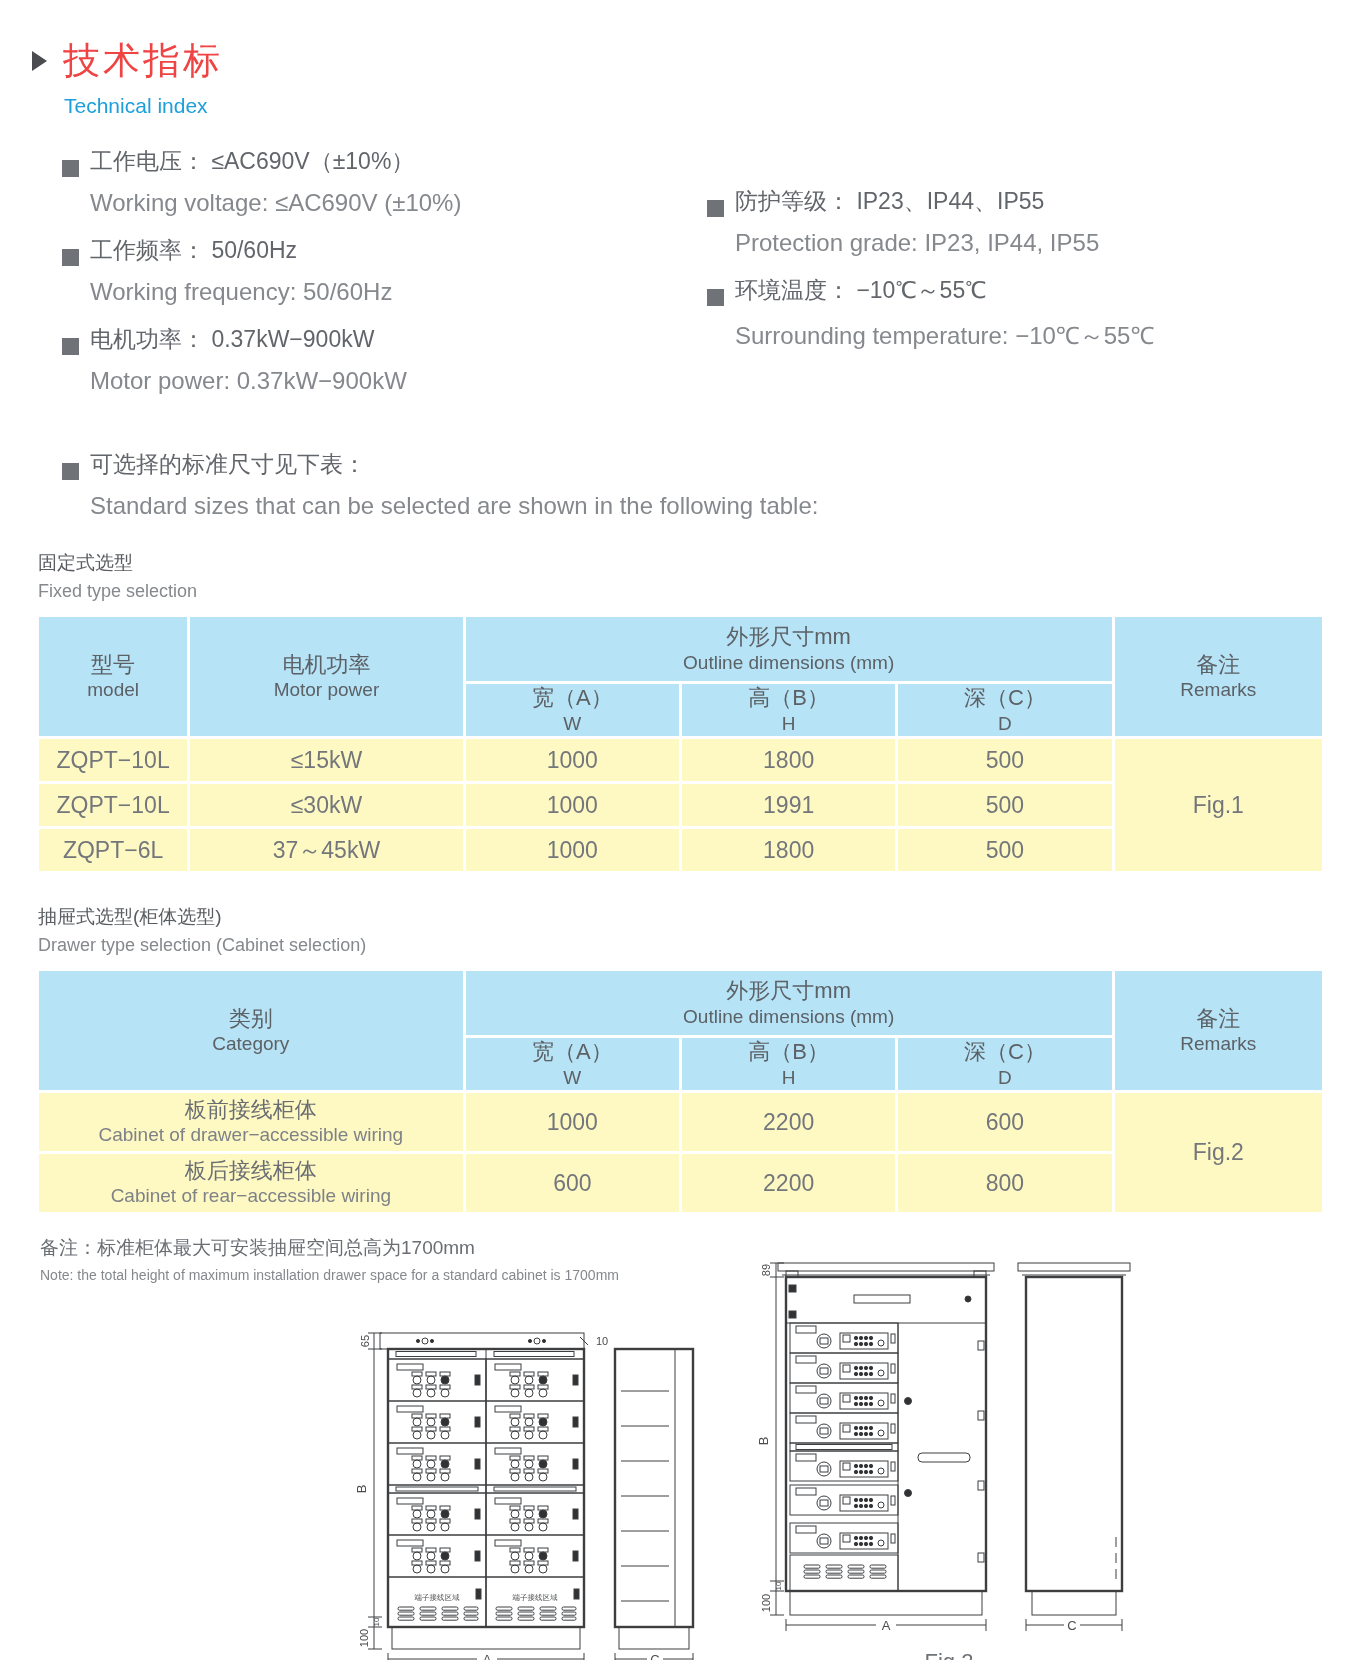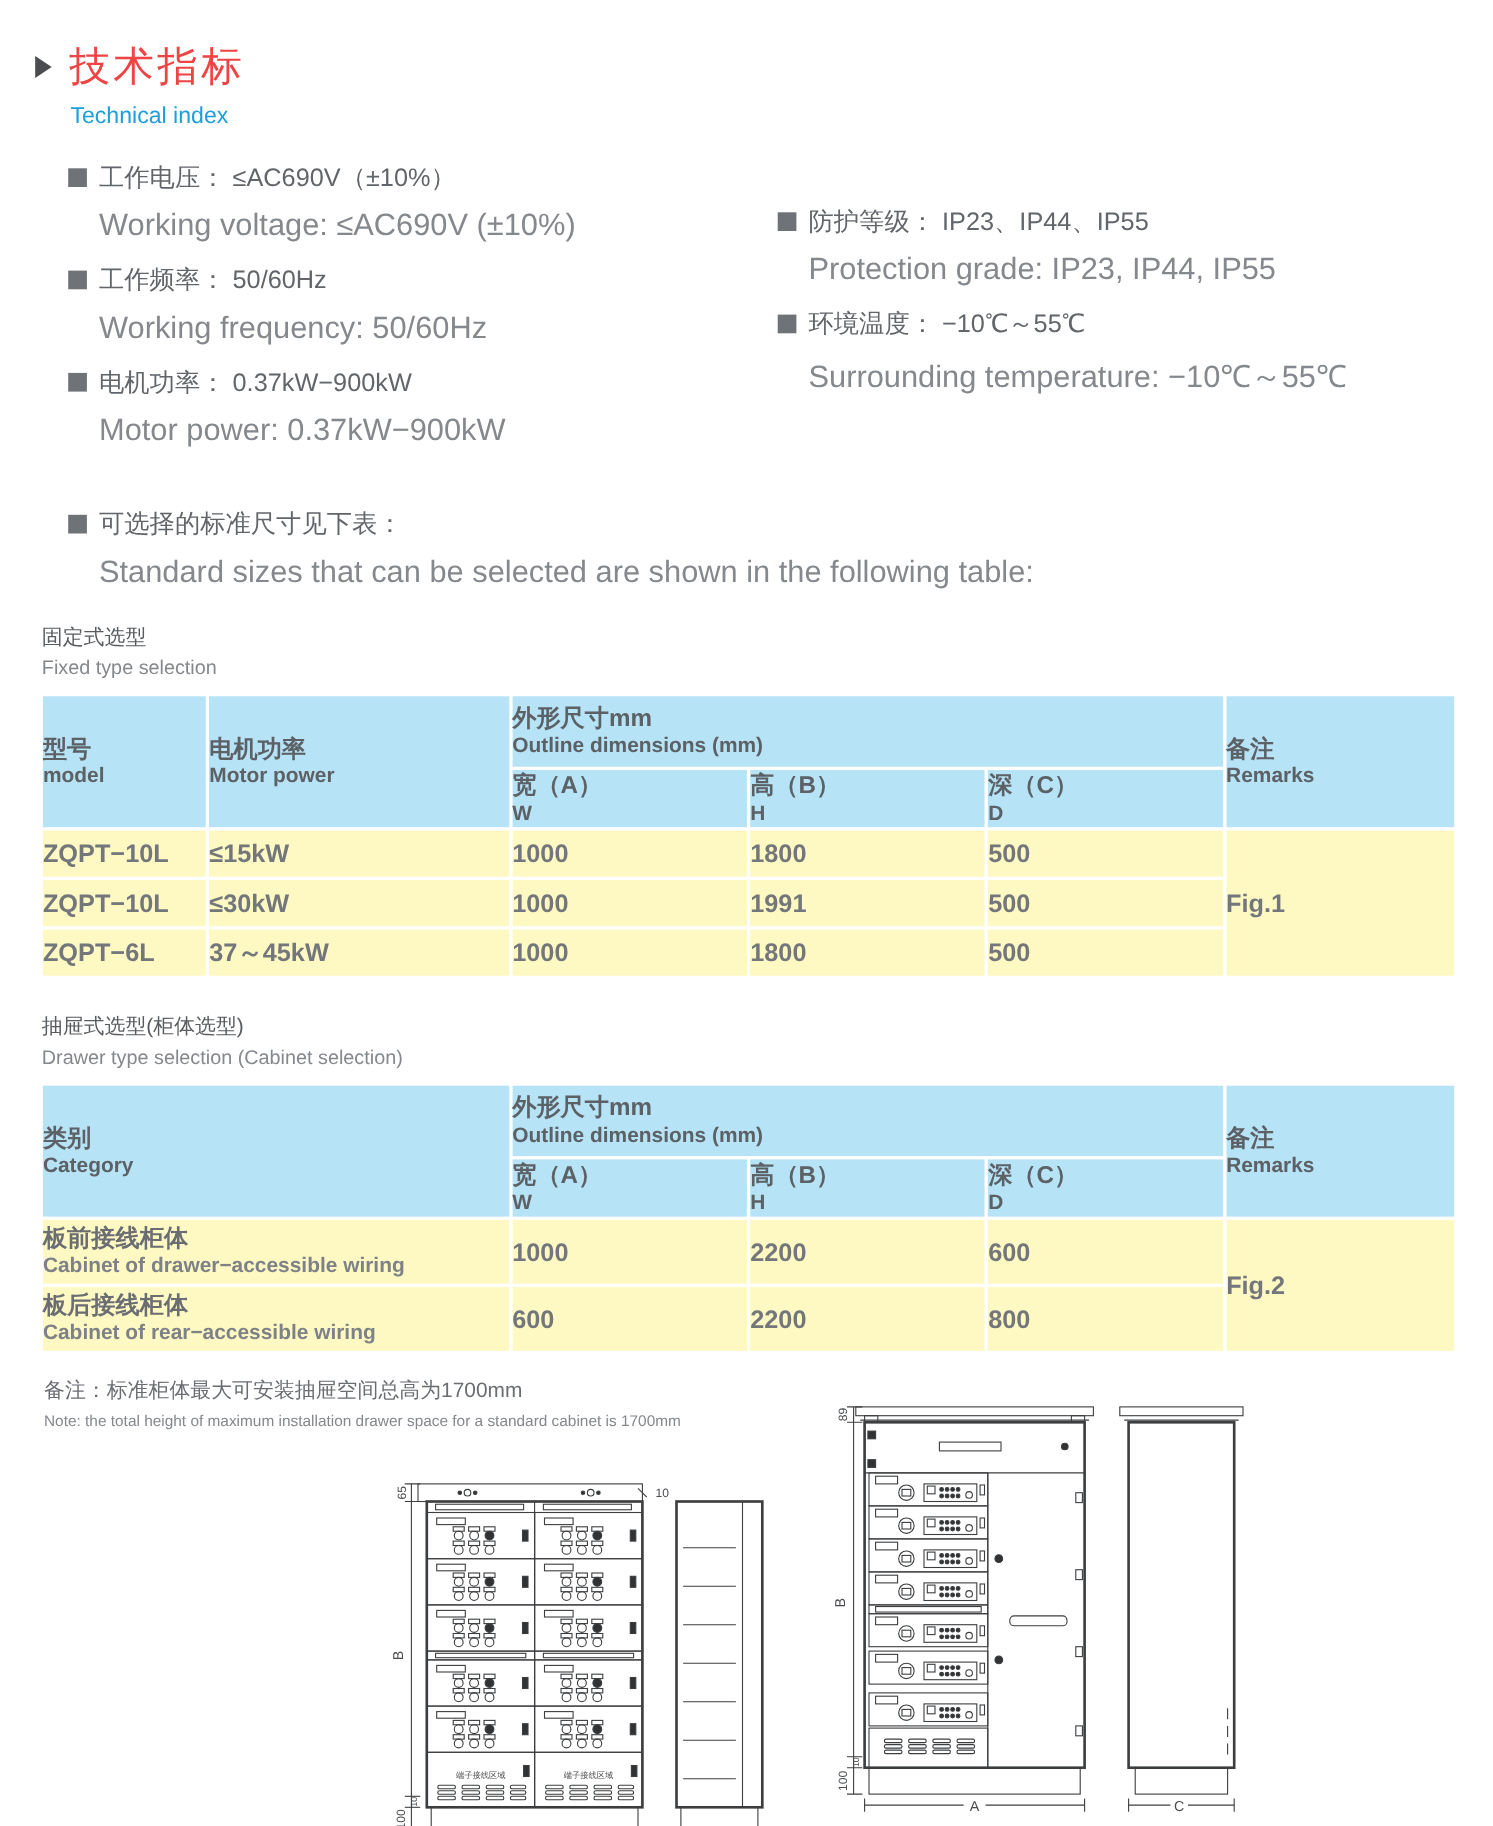--- a/index.html
+++ b/index.html
@@ -7,31 +7,31 @@
         font-family:"Liberation Sans",sans-serif;color:#62666B;}
   
   .title-row{display:flex;align-items:center;gap:16px;padding:36px 0 0 32px;}
   .tri{width:0;height:0;border-left:15px solid #4A4C4F;border-top:10px solid transparent;border-bottom:10px solid transparent;}
   .title-zh{font-size:37px;color:#ef4444;letter-spacing:3px;}
   .title-en{margin:8px 0 0 64px;font-size:21px;color:#1C9FDB;}
   
   .specs{display:flex;margin-top:22px;}
   .spec-col-l{margin-left:62px;width:645px;}
   .spec-col-r{flex:1;margin-top:40px;}
-  .spec-item{display:flex;align-items:center;gap:11px;margin-top:6px;}
+  .spec-item{display:flex;align-items:flex-end;gap:11px;margin-top:6px;}
   .bullet{width:17px;height:17px;background:#6F7377;flex:none;}
   .spec-zh{font-size:23px;color:#62666B;}
-  .spec-en{margin:12px 0 18px 28px;font-size:28px;color:#85888C;}
+  .spec-en{margin:12px 0 18px 28px;font-size:24px;color:#85888C;}
   .intro{margin-left:62px;margin-top:36px;}
   
   .sec-zh{margin:30px 0 0 38px;font-size:19px;color:#595C60;}
   .sec-en{margin:5px 0 12px 38px;font-size:18px;color:#85888C;}
   
   table.spec{margin-left:36px;width:1289px;border-spacing:3px;table-layout:fixed;}
-  table.spec th,table.spec td{padding:0;text-align:left;vertical-align:middle;font-weight:bold;}
+  table.spec th,table.spec td{padding:0;text-align:center;vertical-align:middle;font-weight:normal;}
   table.spec th{background:#B7E3F6;color:#5C6166;}
   table.spec td{background:#fef9c3;color:#73777C;font-size:23px;}
   .h-zh{font-size:22px;line-height:1.25;}
   .h-en{font-size:19px;line-height:1.25;}
   .hdr1{height:64px;} .hdr2{height:52px;} .drow{height:42px;}
   .drow2{height:58px;}
   .cat-zh{font-size:22px;color:#6A6E73;line-height:1.2;}
   .cat-en{font-size:19px;color:#7E8287;line-height:1.2;}
   
   .note-zh{margin:20px 0 0 40px;font-size:19px;color:#6A6E73;}

